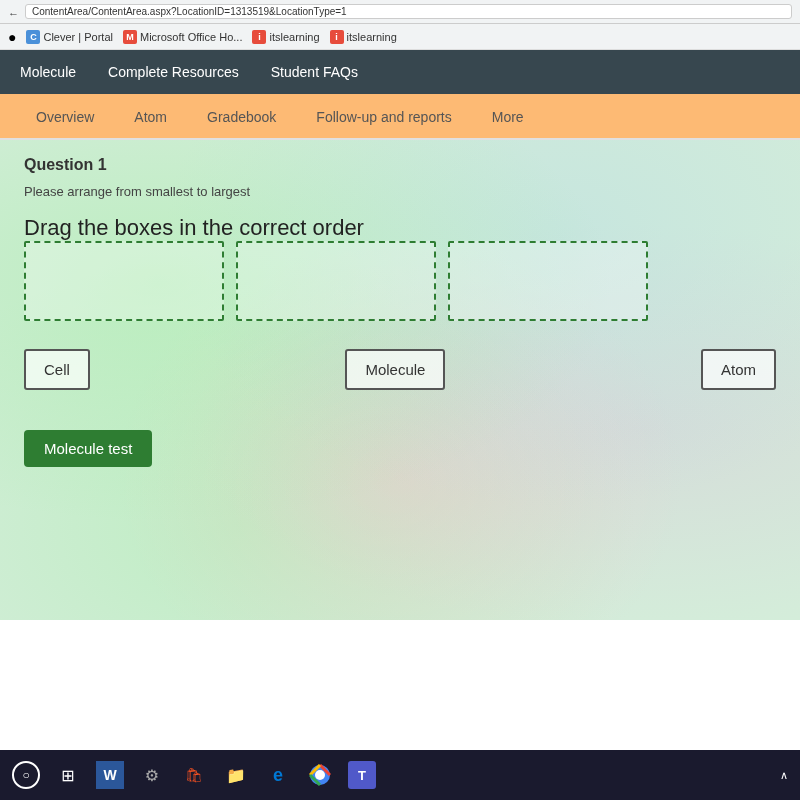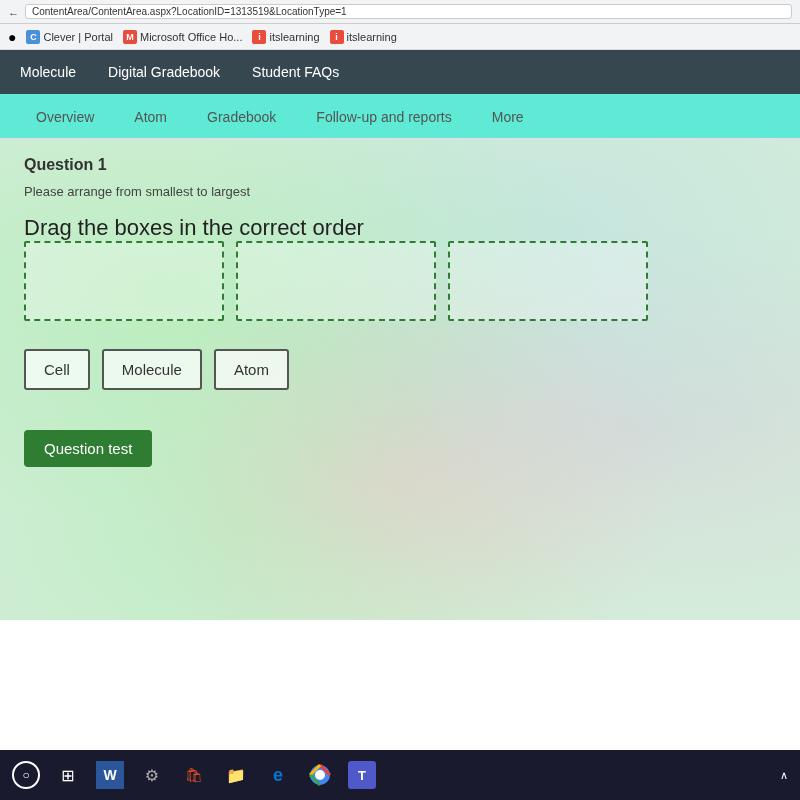--- a/index.html
+++ b/index.html
@@ -80,21 +80,21 @@
     }
     .top-nav-item {
       color: #fff;
       font-size: 14px;
       cursor: pointer;
       padding: 0 4px;
     }
 
     
     .sub-nav {
-      background: #5eead4;
+      background: #fdba74;
       border-bottom: 2px solid #e0e0e0;
       padding: 0 16px;
       display: flex;
       align-items: flex-end;
       height: 46px;
       gap: 0;
       text-align: right;
     }
     .sub-nav-tab {
       padding: 12px 20px;
@@ -144,20 +144,21 @@
       border: 2px dashed #2e7d32;
       border-radius: 2px;
       background: rgba(255,255,255,0.3);
     }
 
     
     .drag-items {
       display: flex;
       gap: 12px;
       margin-bottom: 40px;
+      justify-content: space-between;
     }
     .drag-item {
       padding: 10px 18px;
       border: 2px solid #555;
       border-radius: 3px;
       font-size: 15px;
       color: #333;
       background: rgba(255,255,255,0.7);
       cursor: grab;
     }
@@ -255,21 +256,21 @@
     <span>itslearning</span>
   </div>
   <div class="bookmark-item">
     <span class="bookmark-icon its2">i</span>
     <span>itslearning</span>
   </div>
 </div>
 
 <div class="top-nav">
   <div class="top-nav-item">Molecule</div>
-  <div class="top-nav-item">Digital Gradebook</div>
+  <div class="top-nav-item">Complete Resources</div>
   <div class="top-nav-item">Student FAQs</div>
 </div>
 
 <div class="sub-nav">
   <div class="sub-nav-tab">Overview</div>
   <div class="sub-nav-tab">Atom</div>
   <div class="sub-nav-tab">Gradebook</div>
   <div class="sub-nav-tab">Follow-up and reports</div>
   <div class="sub-nav-tab more">More</div>
 </div>
@@ -287,21 +288,21 @@
   </div>
 
   
   <div class="drag-items">
     <div class="drag-item">Cell</div>
     <div class="drag-item">Molecule</div>
     <div class="drag-item">Atom</div>
   </div>
 
   
-  <button class="complete-test-btn">Question test</button>
+  <button class="complete-test-btn">Molecule test</button>
 </div>
 
 <div class="taskbar">
   <div class="taskbar-icon circle">○</div>
   <div class="taskbar-icon">⊞</div>
   <div class="taskbar-icon ms-word">W</div>
   <div class="taskbar-icon gear">⚙</div>
   <div class="taskbar-icon" style="color:#f25022; font-size:14px;">🛍</div>
   <div class="taskbar-icon" style="color:#ffb900; font-size:16px;">📁</div>
   <div class="taskbar-icon edge" style="color:#0078d4; font-size:18px; font-weight:bold;">e</div>

